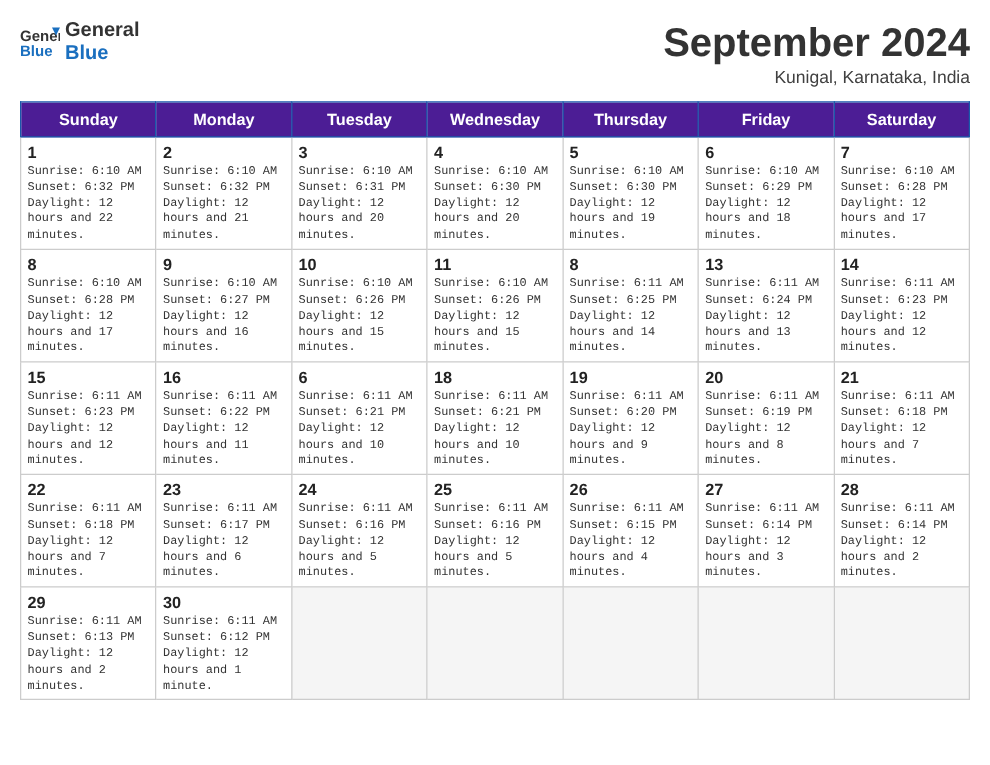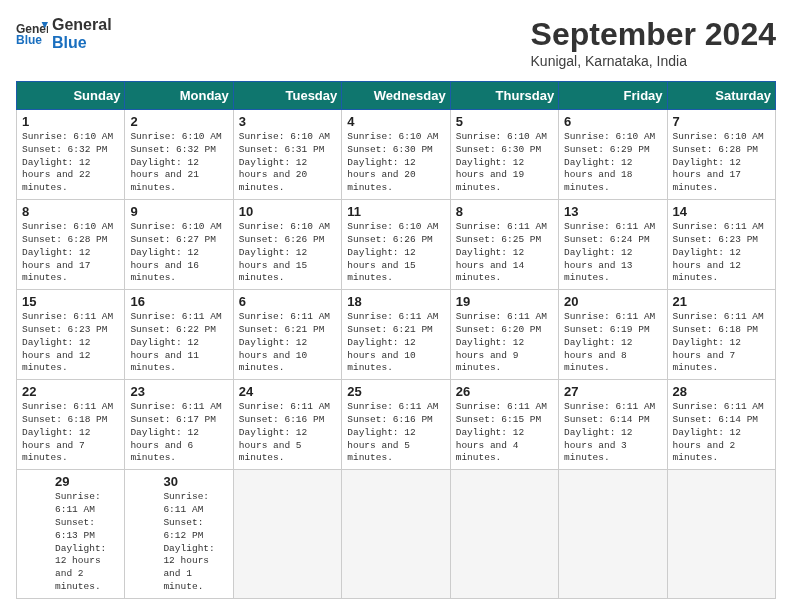--- a/index.html
+++ b/index.html
@@ -18,42 +18,42 @@
     }
     .logo {
       display: flex;
       align-items: center;
       gap: 4px;
     }
     .logo-icon {
       width: 32px;
       height: 28px;
     }
-    .title-block { }
+    .title-block { text-align: right; }
     .month-title {
       font-size: 32px;
       font-weight: bold;
       color: #333;
     }
     .subtitle {
       font-size: 14px;
       color: #404040;
     }
     table {
       width: 100%;
       border-collapse: collapse;
       table-layout: fixed;
     }
     th {
-      background: #0f766e;
+      background: #4c1d95;
       color: #fff;
       font-size: 13px;
       font-weight: bold;
       padding: 6px 4px;
-      text-align: right;
+      text-align: center;
       border: 1px solid #1a5aaa;
     }
     td {
       border: 1px solid #ccc;
       vertical-align: top;
       padding: 4px 5px;
       height: 78px;
       background: #fff;
     }
     td.empty {
@@ -65,21 +65,21 @@
       color: #222;
       display: block;
       margin-bottom: 2px;
     }
     .day-info {
       font-size: 9.5px;
       color: #333;
       line-height: 1.35;
       font-family: Liberation Mono, monospace;
     }
-    tr:last-child td { height: 78px; padding-left: 38px; }
+    tr:last-child td { height: 78px; }
   </style>
 </head>
 <body>
 
 <div class="header">
   <div class="logo">
     <svg class="logo-icon" viewBox="0 0 40 34" xmlns="http://www.w3.org/2000/svg">
       <text x="0" y="16" font-size="15" font-weight="bold" fill="#333">General</text>
       <text x="0" y="30" font-size="15" font-weight="bold" fill="#1a6fbf">Blue</text>
       <polygon points="32,2 40,2 36,10" fill="#1a6fbf"></polygon>

